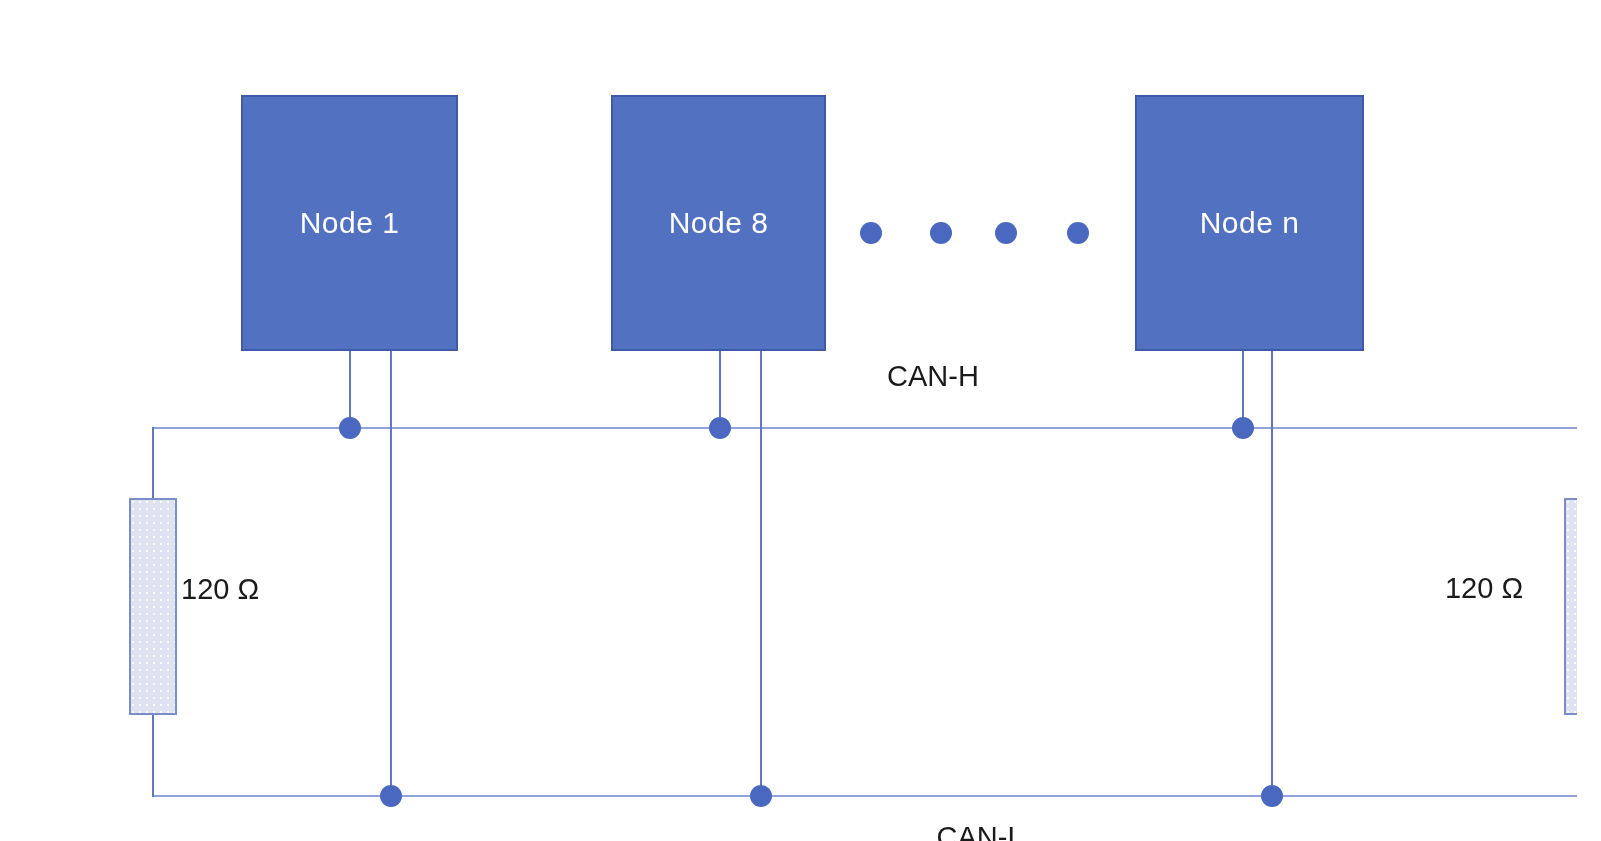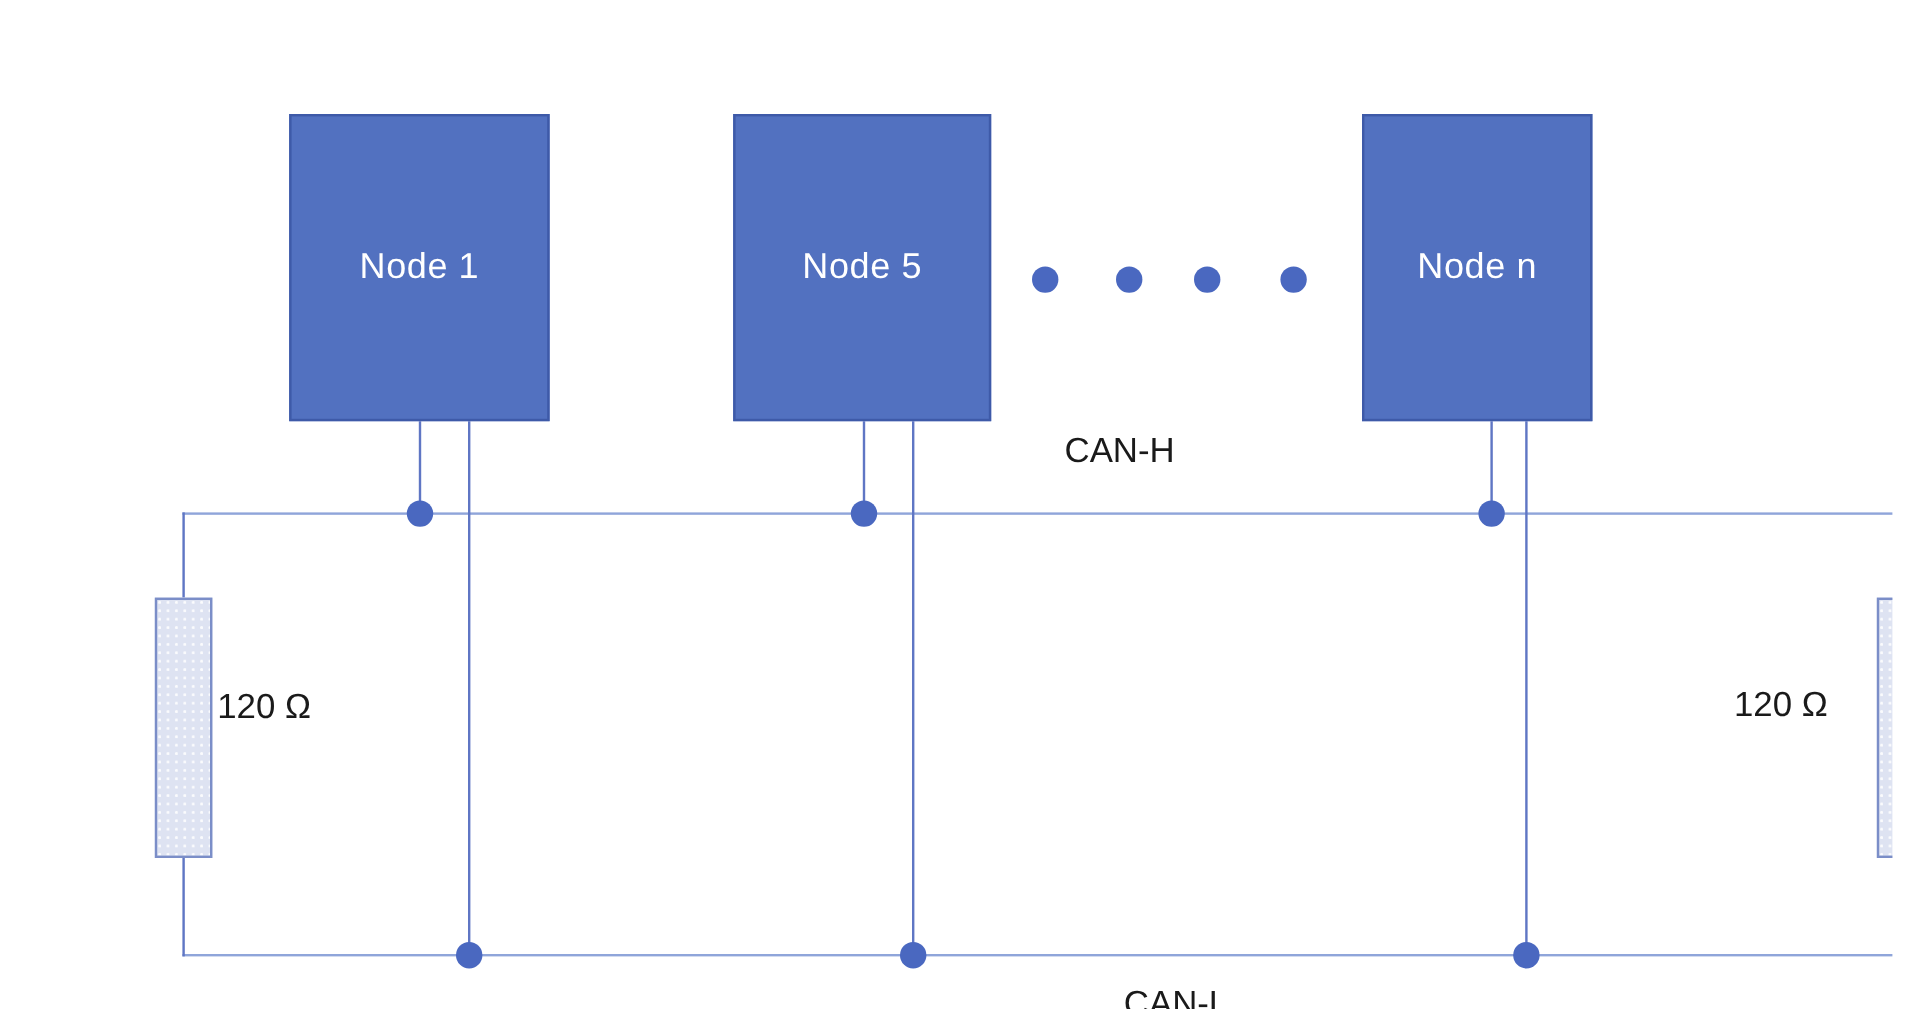--- a/index.html
+++ b/index.html
@@ -29,21 +29,21 @@
     top:47px;height:256px;
     background:var(--node-fill);
     border:2px solid var(--node-border);
     display:flex;align-items:center;justify-content:center;
     color:var(--node-text);
     font-size:30px;
     letter-spacing:0.5px;
   }
   .node-1{left:193px;width:217px;}
   .node-2{left:563px;width:215px;}
-  .node-n{left:1087px;width:192px;}
+  .node-n{left:1087px;width:229px;}
   
   .wire{position:absolute;background:var(--wire-dark);}
   .wire.h{height:2px;background:var(--wire-light);}
   .wire.v{width:2px;}
   .bus-can-h{left:104px;top:379px;width:1436px;}
   .bus-can-l{left:104px;top:747px;width:1436px;}
   .pin-1-h{left:301px;top:303px;height:77px;}
   .pin-1-l{left:342px;top:303px;height:445px;}
   .pin-2-h{left:671px;top:303px;height:77px;}
   .pin-2-l{left:712px;top:303px;height:445px;}
@@ -91,21 +91,21 @@
 </style>
 </head>
 <body>
 
 <div class="canvas">
 
   <div class="node node-1">
     <span>Node 1</span>
   </div>
   <div class="node node-2">
-    <span>Node 5</span>
+    <span>Node 8</span>
   </div>
   <div class="node node-n">
     <span>Node n</span>
   </div>
 
   <div class="dot e-1"></div>
   <div class="dot e-2"></div>
   <div class="dot e-3"></div>
   <div class="dot e-4"></div>
 

